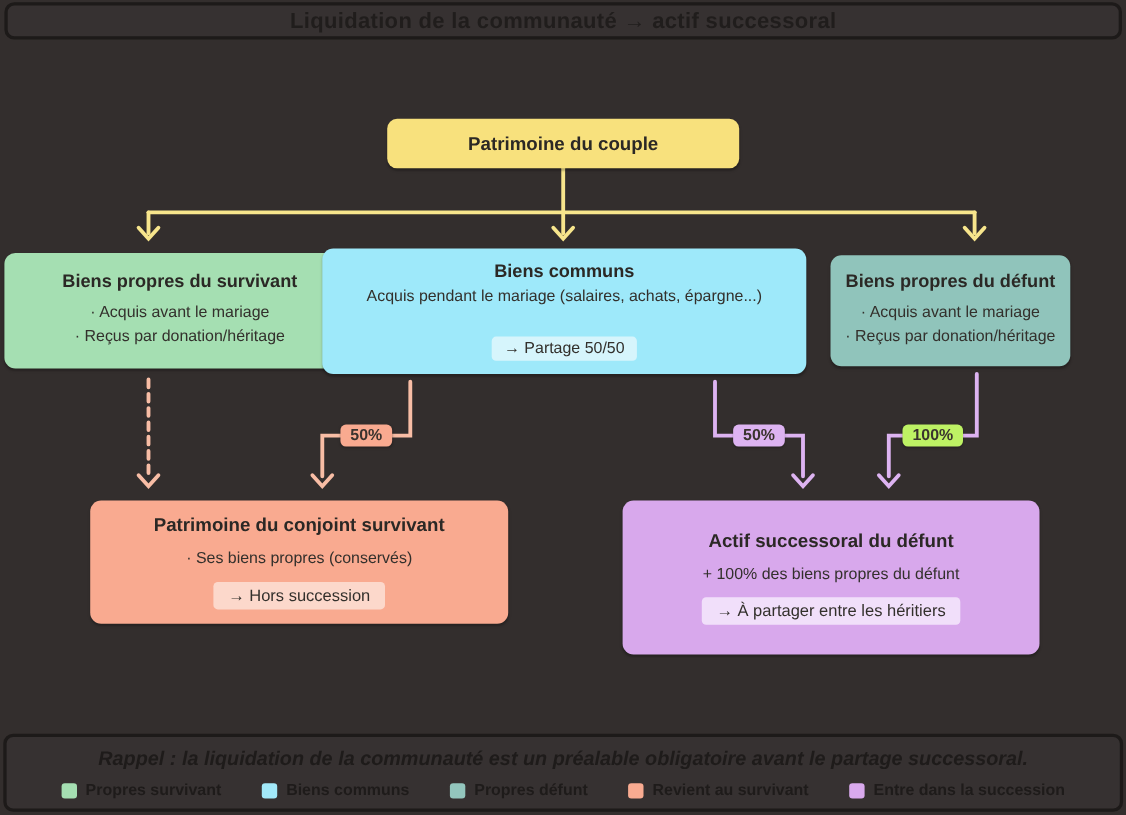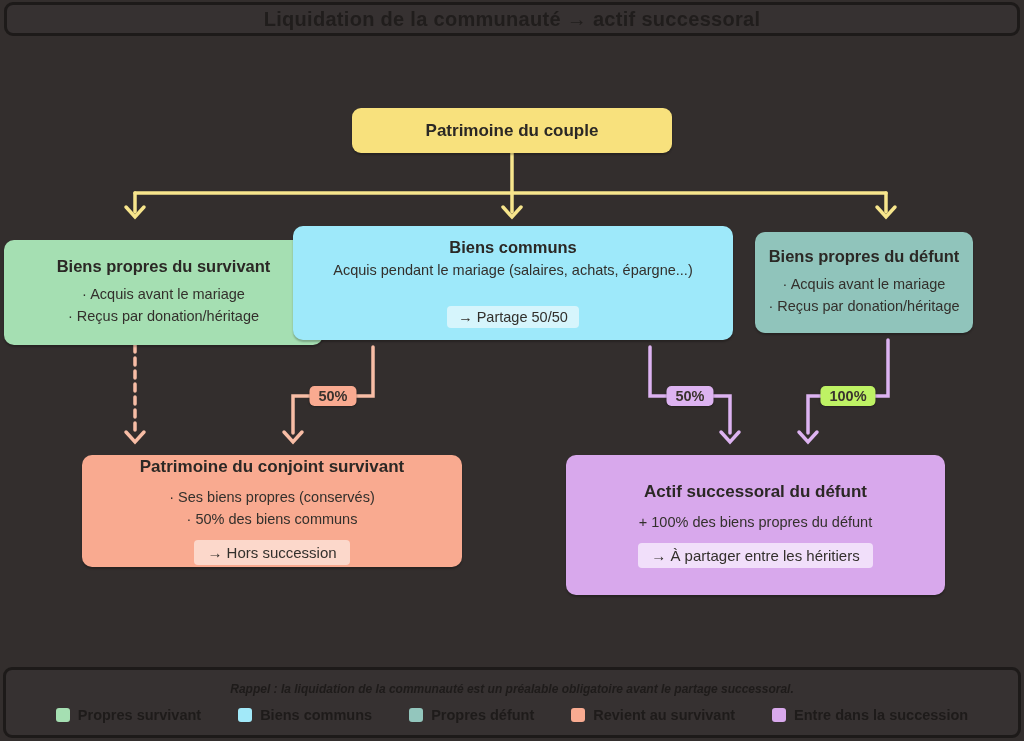--- a/index.html
+++ b/index.html
@@ -19,42 +19,42 @@
   .box{
     position:absolute;box-sizing:border-box;border-radius:10px;
     display:flex;flex-direction:column;align-items:center;justify-content:center;
     text-align:center;box-shadow:0 2px 2px rgba(0,0,0,.25);
     padding:12px 10px;
   }
   .box .bt{font-size:16.5px;font-weight:bold;color:#2b2825;}
   .box .line{font-size:14.5px;color:#33302c;line-height:1.5;}
   .root{left:352px;top:108px;width:320px;height:45px;border-radius:9px;}
   .root .bt{font-size:17px;}
-  .b-surv{left:4px;top:240px;width:319px;height:105px;}
+  .b-surv{left:4px;top:230px;width:319px;height:105px;}
   .b-comm{left:293px;top:226px;width:440px;height:114px;}
   .b-dec{left:755px;top:232px;width:218px;height:101px;}
   .o-surv{left:82px;top:455px;width:380px;height:112px;}
   .o-est{left:566px;top:455px;width:379px;height:140px;}
   .gap1{height:8px;}
   .inner-badge{
     display:inline-block;margin-top:9px;padding:3px 11px;border-radius:4px;
     font-size:14.5px;color:#33302c;
   }
   .o-surv .bt,.o-est .bt{font-size:17px;margin-bottom:10px;}
   .o-surv .inner-badge,.o-est .inner-badge{font-size:15px;padding:4px 13px;}
   svg.flows{position:absolute;left:0;top:0;pointer-events:none;}
   .flow-badge{
     position:absolute;transform:translate(-50%,-50%);
     padding:2px 9px;border-radius:5px;
     font-size:14.5px;font-weight:bold;color:#3a332e;
     box-shadow:0 1px 2px rgba(0,0,0,.25);
   }
   .footer{left:3px;top:667px;width:1018px;height:71px;
     display:flex;flex-direction:column;align-items:center;justify-content:center;gap:11px;}
-  .footer .note{font-size:12px;font-weight:bold;font-style:italic;color:#1e1b1a;}
+  .footer .note{font-size:18px;font-weight:bold;font-style:italic;color:#1e1b1a;}
   .legend{display:flex;align-items:center;gap:37px;}
   .legend .item{display:flex;align-items:center;gap:8px;}
   .legend .sw{width:14px;height:14px;border-radius:3px;}
   .legend .lb{font-size:14.5px;font-weight:bold;color:#1e1b1a;}
 </style>
 </head>
 <body>
 
 <div class="canvas">
 
@@ -120,21 +120,20 @@
     <div class="line">·  Reçus par donation/héritage</div>
   </div>
 
   <div class="flow-badge" style="left: 333px; top: 396px; background: rgb(249, 170, 144);">50%</div>
   <div class="flow-badge" style="left: 690px; top: 396px; background: rgb(221, 179, 241);">50%</div>
   <div class="flow-badge" style="left: 848px; top: 396px; background: #bef264;">100%</div>
 
   <div class="box o-surv" style="background: rgb(249, 170, 144);">
     <div class="bt">Patrimoine du conjoint survivant</div>
     <div class="line">·  Ses biens propres (conservés)</div>
-    <div class="line">·  50% des biens communs</div>
     <div class="inner-badge" style="background: rgb(252, 216, 203);">→ Hors succession</div>
   </div>
 
   <div class="box o-est" style="background: rgb(216, 168, 236);">
     <div class="bt">Actif successoral du défunt</div>
     <div class="line">+ 100% des biens propres du défunt</div>
     <div class="inner-badge" style="background: rgb(241, 223, 250);">→ À partager entre les héritiers</div>
   </div>
 
   <div class="panel footer">

